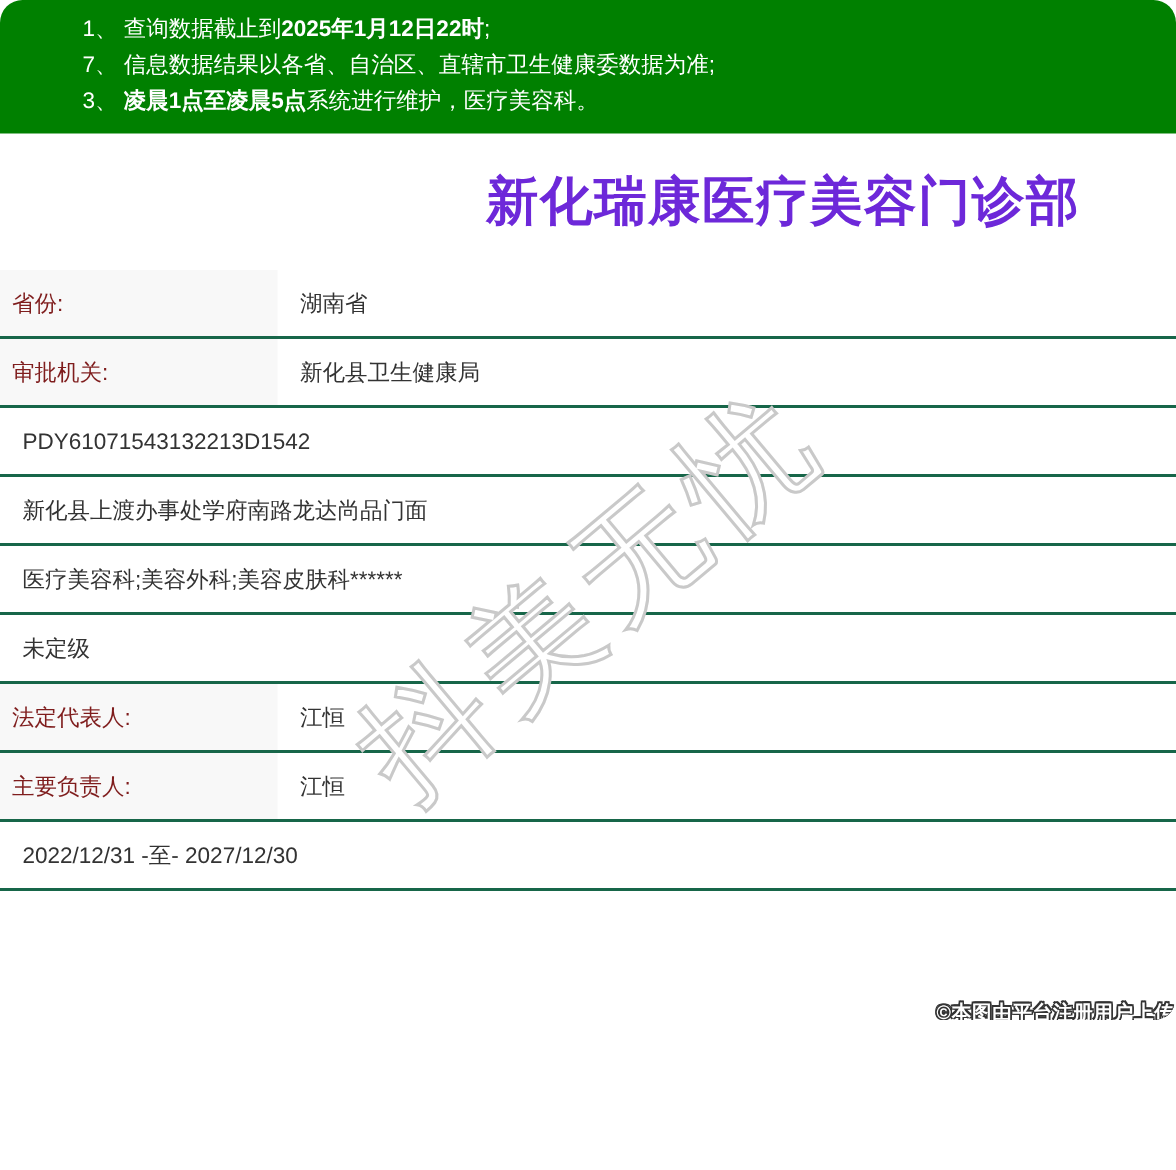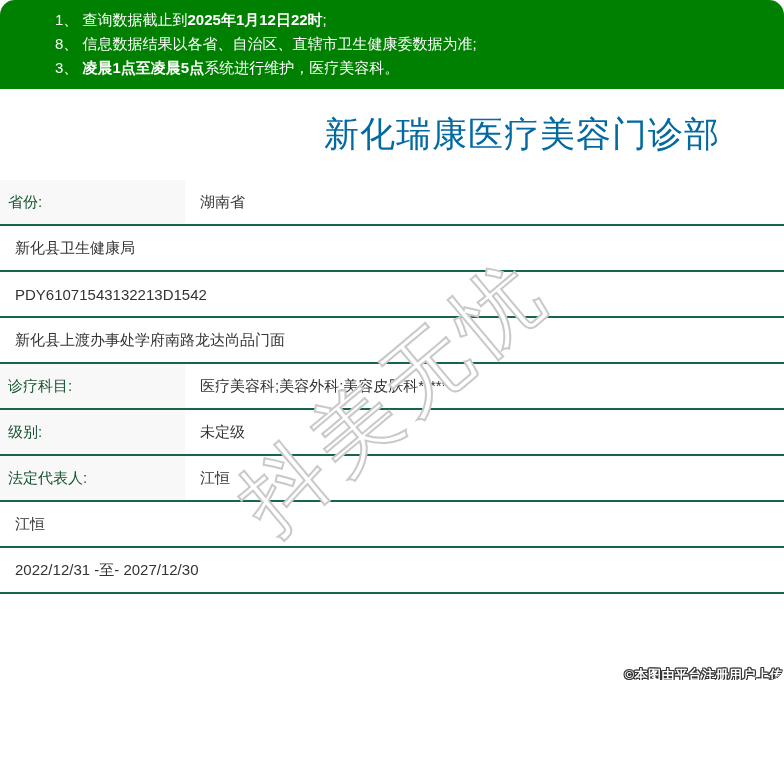--- a/index.html
+++ b/index.html
@@ -27,22 +27,22 @@
 
   
   .title-wrap {
     height: 91px;
     display: flex;
     align-items: center;
     justify-content: center;
   }
   .page-title {
     font-size: 35px;
-    color: #0369a1;
-    font-weight: 400;
+    color: #6d28d9;
+    font-weight: 700;
     letter-spacing: 1px;
   }
 
   
   .detail-table { width: 100%; }
   .detail-row {
     display: flex;
     height: 44px;
     border-bottom: 2px solid #176649;
     align-items: center;
@@ -50,21 +50,21 @@
     background: #ffffff;
   }
   .detail-label {
     width: 185px;
     align-self: stretch;
     display: flex;
     align-items: center;
     background: #f8f8f8;
     padding-left: 8px;
     box-sizing: border-box;
-    color: #14532d;
+    color: #7f1d1d;
   }
   .detail-value {
     flex: 1;
     padding-left: 15px;
     color: #333333;
   }
 
   
   .diag-watermark {
     position: absolute;
@@ -124,55 +124,55 @@
   }
 </style>
 </head>
 <body>
 
 <div class="viewport">
   <div class="container">
 
     <div class="banner">
       <div class="notice-line"><span>1、 查询数据截止到</span><span class="bold-seg">2025年1月12日22时</span><span>;</span></div>
-      <div class="notice-line"><span>8、 信息数据结果以各省、自治区、直辖市卫生健康委数据为准;</span><span class="bold-seg"></span><span></span></div>
+      <div class="notice-line"><span>7、 信息数据结果以各省、自治区、直辖市卫生健康委数据为准;</span><span class="bold-seg"></span><span></span></div>
       <div class="notice-line"><span>3、 </span><span class="bold-seg">凌晨1点至凌晨5点</span><span>系统进行维护，医疗美容科。</span></div>
     </div>
 
     <div class="title-wrap">
       <div class="page-title">新化瑞康医疗美容门诊部</div>
     </div>
 
     <div class="detail-table">
       <div class="detail-row">
         <div class="detail-label">省份:</div>
         <div class="detail-value">湖南省</div>
       </div>
       <div class="detail-row">
+        <div class="detail-label">审批机关:</div>
         <div class="detail-value">新化县卫生健康局</div>
       </div>
       <div class="detail-row">
         <div class="detail-value">PDY61071543132213D1542</div>
       </div>
       <div class="detail-row">
         <div class="detail-value">新化县上渡办事处学府南路龙达尚品门面</div>
       </div>
       <div class="detail-row">
-        <div class="detail-label">诊疗科目:</div>
         <div class="detail-value">医疗美容科;美容外科;美容皮肤科******</div>
       </div>
       <div class="detail-row">
-        <div class="detail-label">级别:</div>
         <div class="detail-value">未定级</div>
       </div>
       <div class="detail-row">
         <div class="detail-label">法定代表人:</div>
         <div class="detail-value">江恒</div>
       </div>
       <div class="detail-row">
+        <div class="detail-label">主要负责人:</div>
         <div class="detail-value">江恒</div>
       </div>
       <div class="detail-row">
         <div class="detail-value">2022/12/31 -至- 2027/12/30</div>
       </div>
     </div>
 
     <div class="diag-watermark">抖美无忧</div>
 
     <div class="footer-divider"></div>

